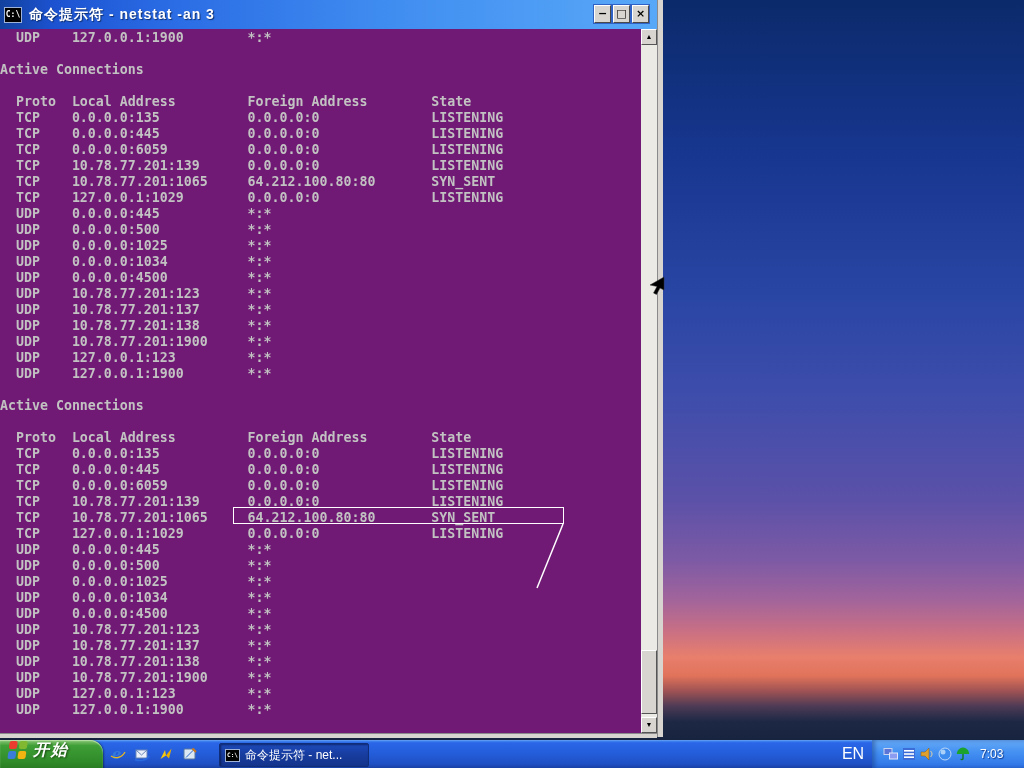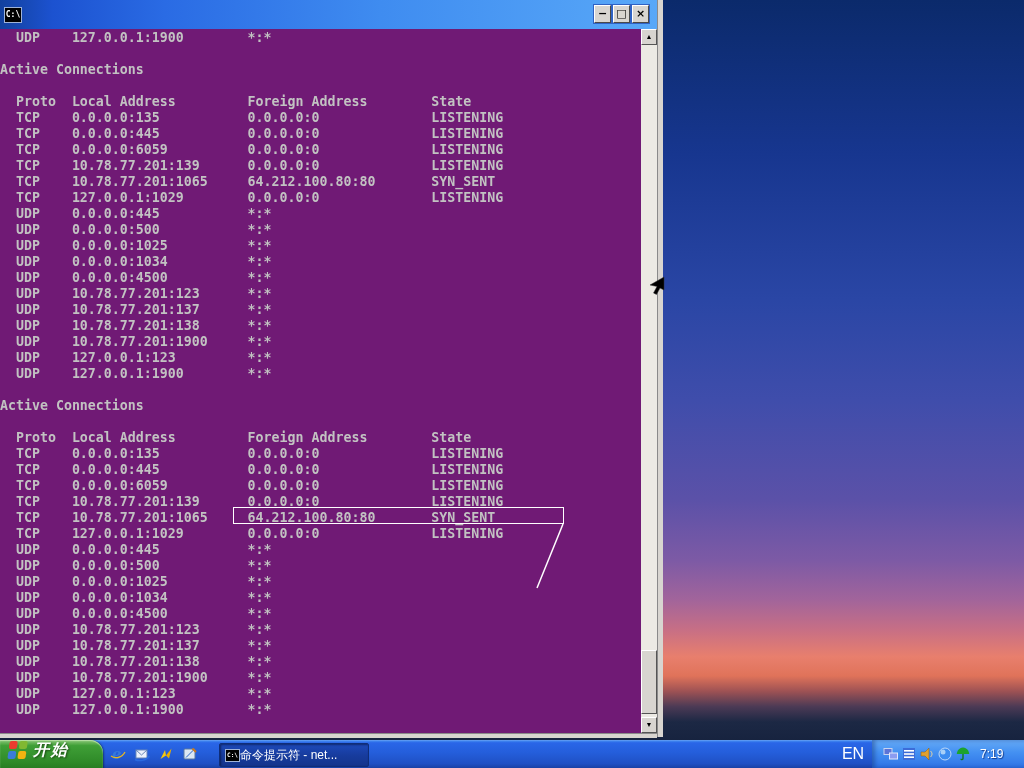--- a/index.html
+++ b/index.html
@@ -87,21 +87,21 @@
     background:linear-gradient(180deg,#1d49ba 0%,#173c9e 50%,#14348c 100%);
     border:1px solid #0f2d78; border-radius:2px;
     box-shadow:inset 1px 1px 2px rgba(0,0,20,.45);
     display:flex; align-items:center; cursor:pointer; overflow:hidden;
   }
   .mini-icon {
     width:13px; height:11px; margin-left:5px; background:#000; flex:0 0 auto;
     border:1px solid #9fb3d8; color:#fff;
     font:bold 6px/10px "DejaVu Sans Mono","Liberation Mono",monospace; text-align:center;
   }
-  #task-button-label { color:#fff; font-size:12px; white-space:nowrap; }
+  #task-button-label { color:#fff; font-size:12px; margin-left:5px; white-space:nowrap; }
   #language-indicator {
     position:absolute; left:836px; top:0; width:34px; height:28px;
     color:#fff; font-size:16px; line-height:28px; text-align:center; cursor:pointer;
   }
   #system-tray {
     position:absolute; left:872px; top:0; width:152px; height:28px;
     background:linear-gradient(180deg,#66aaf6 0%,#4390f2 45%,#2e73e6 100%);
     box-shadow:inset 3px 0 4px rgba(4,20,80,.35);
     display:flex; align-items:center; padding-left:11px;
   }
@@ -109,20 +109,21 @@
   #clock { color:#fff; font-size:12px; margin-left:7px; cursor:pointer; text-shadow:1px 1px 1px #123a8c; }
 </style>
 </head>
 <body>
 
 <div id="desktop"></div>
 
 <div id="console-window">
   <div id="title-bar">
     <div class="win-icon">C:\</div>
+    <div id="window-title">命令提示符 - netstat -an 3</div>
     <div id="window-controls">
       <div class="tb-btn">−</div>
       <div class="tb-btn">□</div>
       <div class="tb-btn">×</div>
     </div>
   </div>
 
   <div id="console-body">
     <pre id="console-output">  UDP    127.0.0.1:1900        *:*                    
 
@@ -244,15 +245,15 @@
       <path d="M11.5 5 C13.5 7 13.5 9 11.5 11" stroke="#f0d8a0" fill="none"></path>
     </svg>
     <svg class="tray-item" viewBox="0 0 16 16">
       <circle cx="8" cy="8" r="6" fill="#3c8cf0" stroke="#bcd8f8"></circle>
       <circle cx="6" cy="6" r="2.5" fill="#a8d0f8"></circle>
     </svg>
     <svg class="tray-item" viewBox="0 0 16 16">
       <path d="M8 1.5 C4 1.5 1.8 5.5 1.8 8 L14.2 8 C14.2 5.5 12 1.5 8 1.5 Z" fill="#1ca32e"></path>
       <path d="M8 8 L8 12.5 C8 14 6 14 6 12.8" stroke="#0f7a1e" stroke-width="1.4" fill="none"></path>
     </svg>
-    <span id="clock">7:19</span>
+    <span id="clock">7:03</span>
   </div>
 </div>
 
 </body></html>

